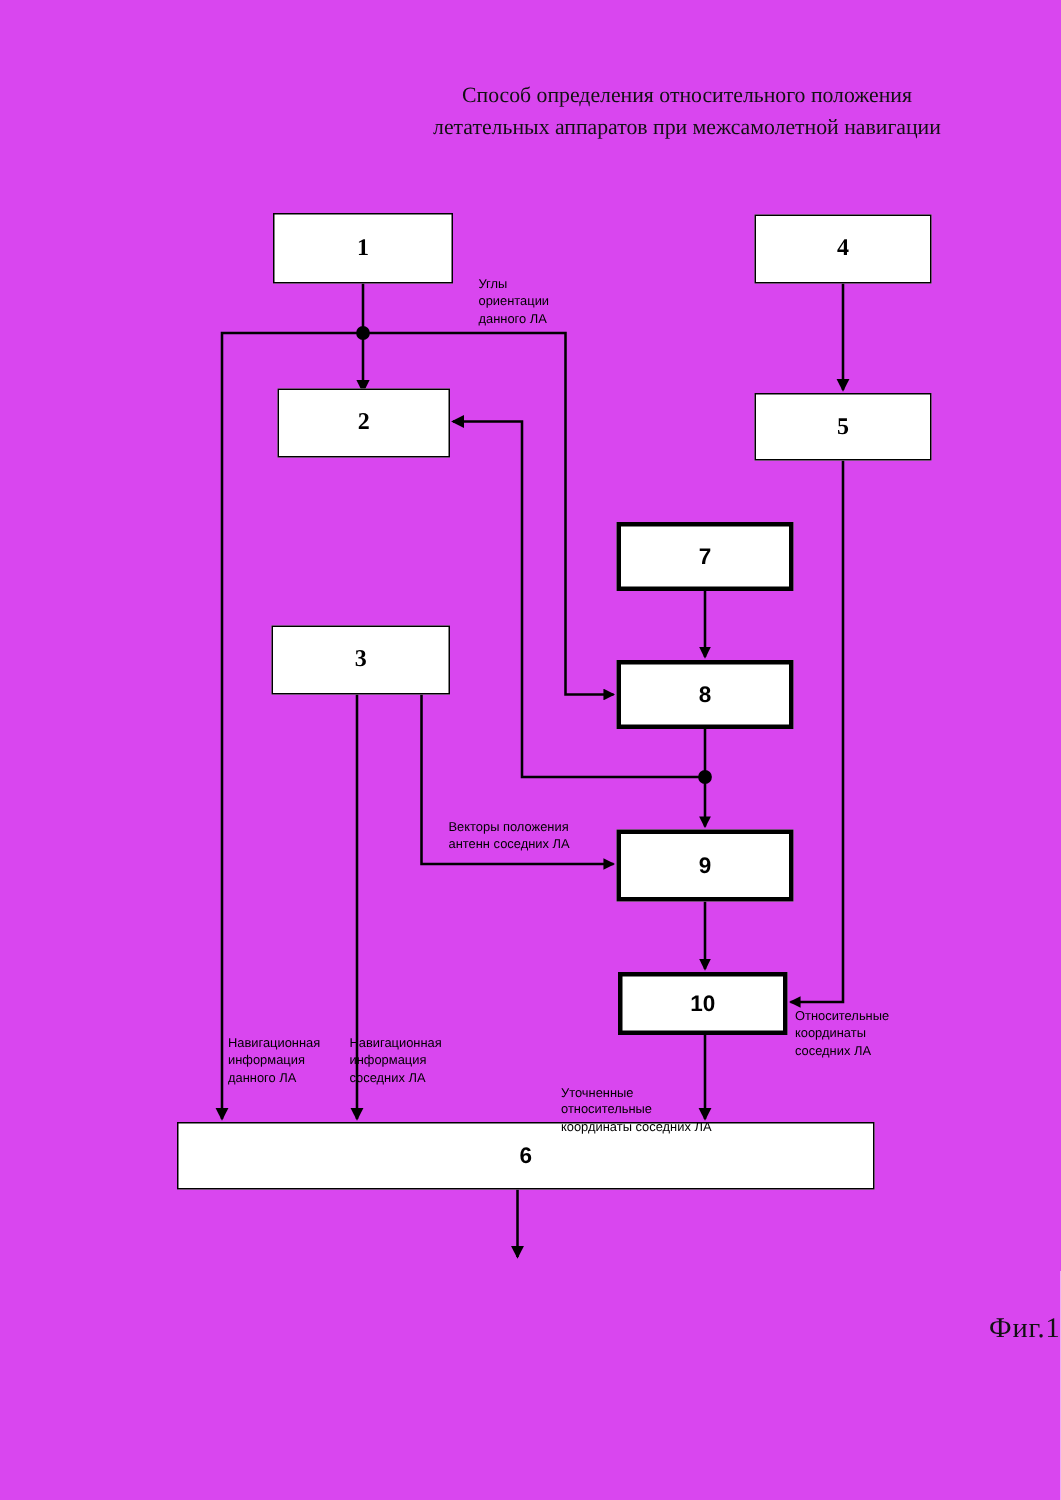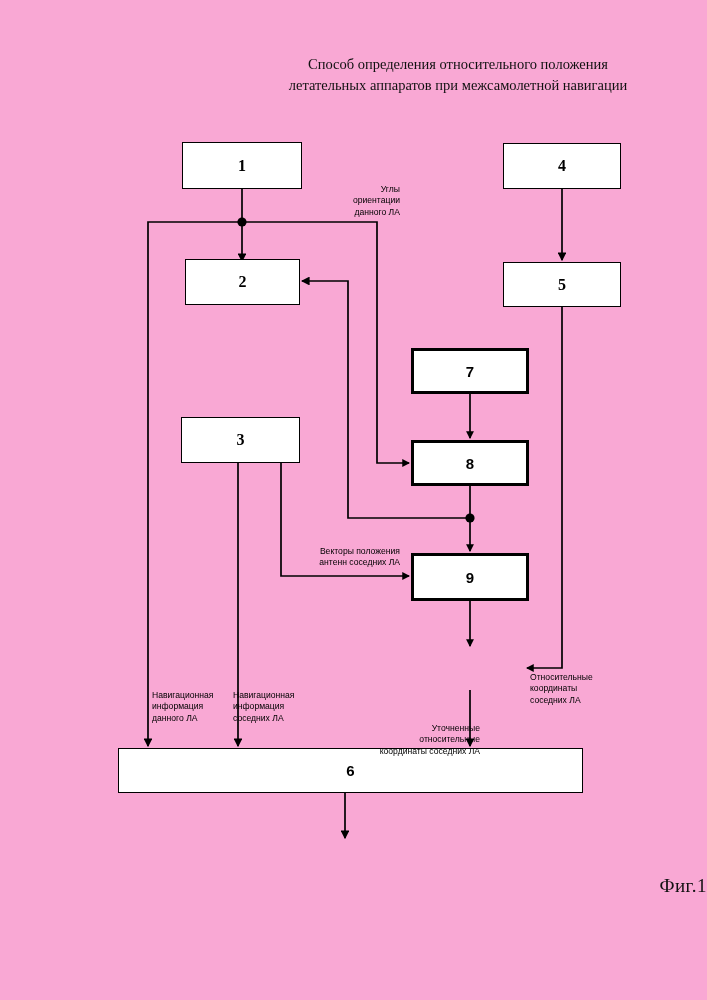--- a/index.html
+++ b/index.html
@@ -8,21 +8,21 @@
     background: #ffffff;
   }
   body {
     font-family: "Liberation Sans", sans-serif;
     color: #000000;
   }
   #page {
     position: relative;
     width: 707px;
     height: 1000px;
-    background: #f9a8d4;
+    background: #d946ef;
     overflow: hidden;
   }
   
   #title {
     position: absolute;
     left: 253px;
     top: 54px;
     width: 410px;
     font-family: "Liberation Serif", serif;
     font-size: 14.5px;
@@ -88,21 +88,21 @@
 
   
   .elabel {
     position: absolute;
     font-family: "Liberation Sans", sans-serif;
     font-size: 8.6px;
     line-height: 11.4px;
     color: #000;
     white-space: pre-line;
   }
-  .elabel.c { text-align: right; }
+  .elabel.c { text-align: left; margin-left: 29px; }
   .elabel.l { text-align: left; }
 </style>
 </head>
 <body>
 
 <div id="page">
 
   <div id="title">
     <span class="line line1">Способ определения относительного положения</span>
     <span class="line line2">летательных аппаратов при межсамолетной навигации</span>
@@ -179,20 +179,23 @@
   </div>
 
   <div class="node thick" style="left:411px; top:440px; width:118px; height:46px;">
     <span class="num">8</span>
   </div>
 
   <div class="node thick" style="left:411px; top:553px; width:118px; height:48px;">
     <span class="num">9</span>
   </div>
 
+  <div class="node thick" style="left:412px; top:648px; width:113px; height:42px;">
+    <span class="num">10</span>
+  </div>
 
   <div class="elabel c" style="left:290px; top:184px; width:110px;">Углы
 ориентации
 данного ЛА</div>
 
   <div class="elabel c" style="left:270px; top:546px; width:130px;">Векторы положения
 антенн соседних ЛА</div>
 
   <div class="elabel l" style="left:152px; top:690px; width:84px;">Навигационная
 информация

